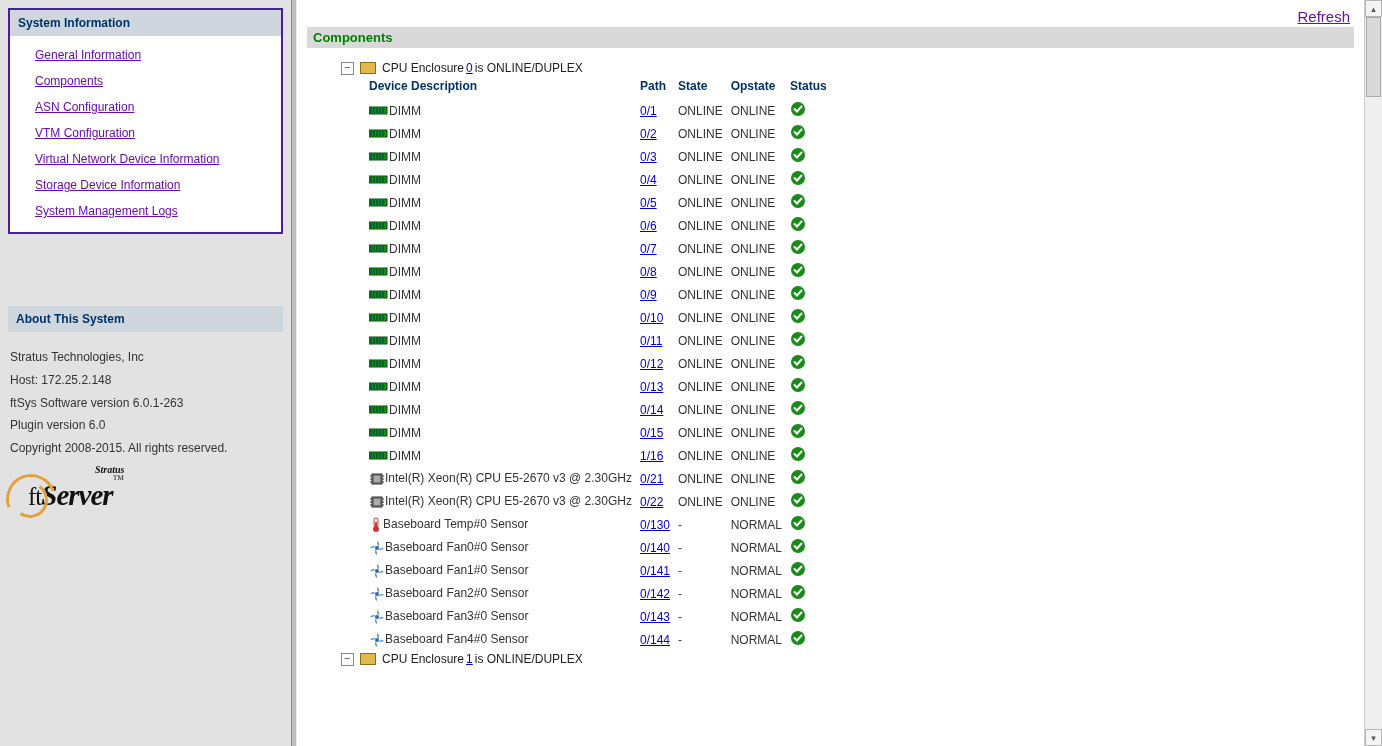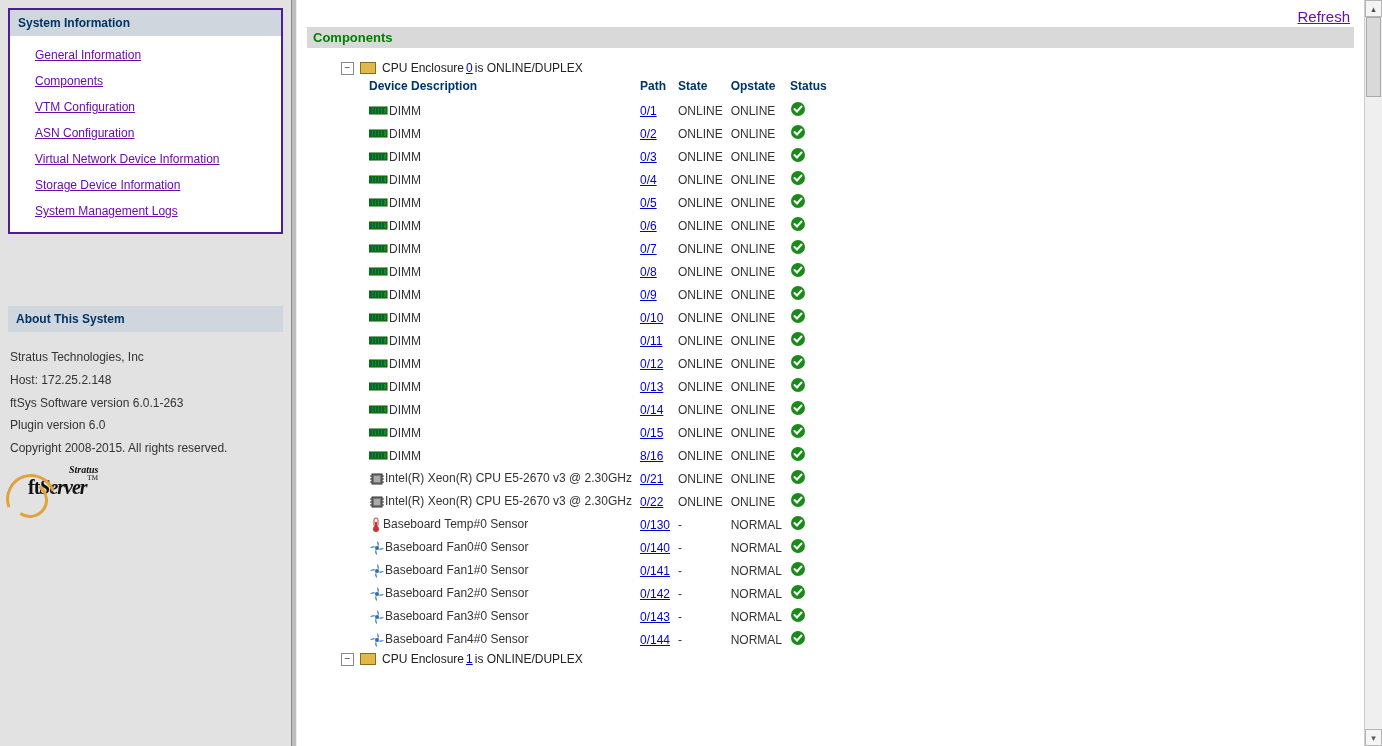--- a/index.html
+++ b/index.html
@@ -41,22 +41,22 @@
   border-right-color: transparent; border-bottom-color: transparent;
   transform: rotate(25deg);
 }
 .swirl2 {
   position: absolute; left: 2px; top: 14px;
   width: 30px; height: 30px;
   border: 3px solid #e2a23a; border-radius: 50%;
   border-top-color: transparent; border-left-color: transparent;
   transform: rotate(-10deg);
 }
-.logo-ft { font-size: 20px; font-weight: bold; color: #111; letter-spacing: -1px; }
-.logo-server { font-size: 20px; font-weight: bold; color: #111; font-style: italic; letter-spacing: -1px; }
+.logo-ft { font-size: 25px; font-weight: normal; color: #111; letter-spacing: -1px; }
+.logo-server { font-size: 29px; font-weight: bold; color: #111; font-style: italic; letter-spacing: -1px; }
 .logo-stratus { font-size: 10px; font-weight: bold; color: #111; position: absolute; right: 0; top: -8px; font-style: italic; }
 .divider {
   width: 6px; flex: 0 0 6px; background: #bfbfbf;
   box-shadow: inset 1px 0 0 #8a8a8a, inset -1px 0 0 #eee;
 }
 .main-col {
   flex: 1 1 auto; background: #fff; position: relative;
   display: flex;
 }
 .content-scroll {
@@ -115,22 +115,22 @@
 <body>
 
 <div class="app">
 
   <div class="left-col">
     <div class="panel">
       <div class="panel-title">System Information</div>
       <ul>
         <li><a>General Information</a></li>
         <li><a>Components</a></li>
+        <li><a>ASN Configuration</a></li>
         <li><a>VTM Configuration</a></li>
-        <li><a>ASN Configuration</a></li>
         <li><a>Virtual Network Device Information</a></li>
         <li><a>Storage Device Information</a></li>
         <li><a>System Management Logs</a></li>
       </ul>
     </div>
 
     <div class="about-title">About This System</div>
     <div class="about-body">
       <div>Stratus Technologies, Inc</div>
       <div>Host: 172.25.2.148</div>
@@ -435,21 +435,21 @@
               </tr>
               <tr>
                 <td><span class="dimm-icon"><svg width="20" height="12">
                       <rect x="0" y="2" width="18" height="7" fill="#1a8a1a" stroke="#0d4d0d"></rect>
                       <rect x="1" y="3" width="2" height="5" fill="#063"></rect>
                       <rect x="4" y="3" width="2" height="5" fill="#063"></rect>
                       <rect x="7" y="3" width="2" height="5" fill="#063"></rect>
                       <rect x="10" y="3" width="2" height="5" fill="#063"></rect>
                       <rect x="13" y="3" width="2" height="5" fill="#063"></rect>
                     </svg></span><span>DIMM</span></td>
-                <td><a class="pathlink">8/16</a></td>
+                <td><a class="pathlink">1/16</a></td>
                 <td>ONLINE</td>
                 <td>ONLINE</td>
                 <td><span class="status-ok"><svg width="16" height="16">
                       <circle cx="8" cy="8" r="7" fill="#1a8a1a"></circle>
                       <path d="M4.5 8 L7 10.5 L11.5 5.5" stroke="#fff" stroke-width="2" fill="none" stroke-linecap="round"></path>
                     </svg></span></td>
               </tr>
               <tr>
                 <td><span class="cpu-icon"><svg width="16" height="16">
                       <rect x="3" y="3" width="10" height="10" fill="#777" stroke="#333"></rect>

